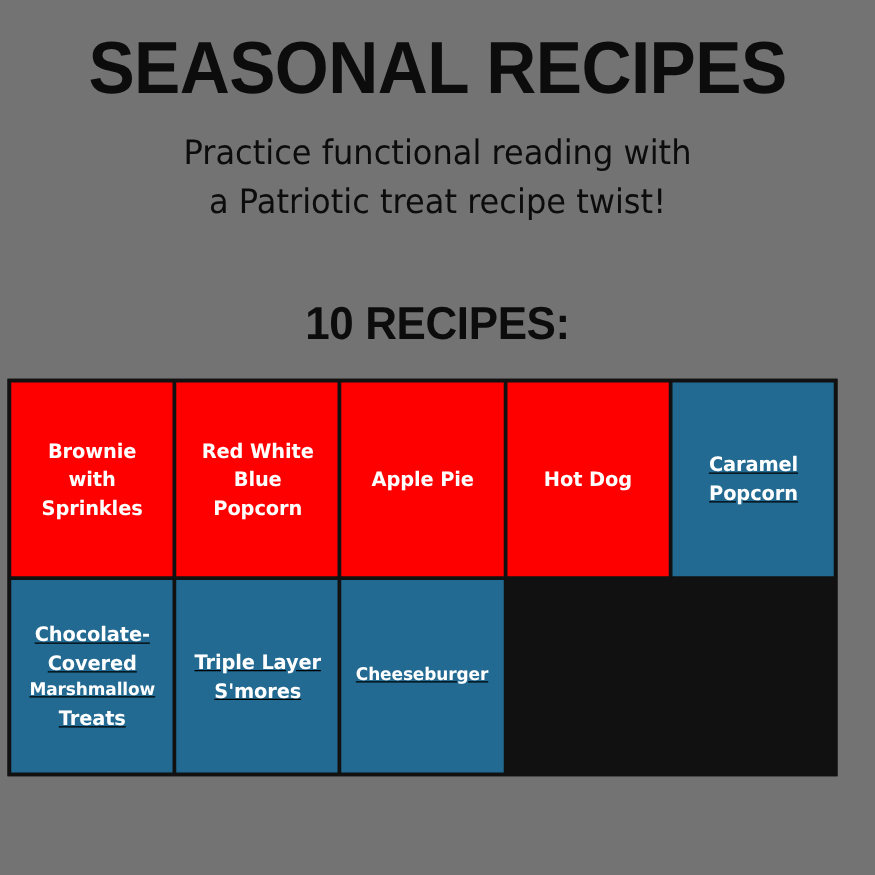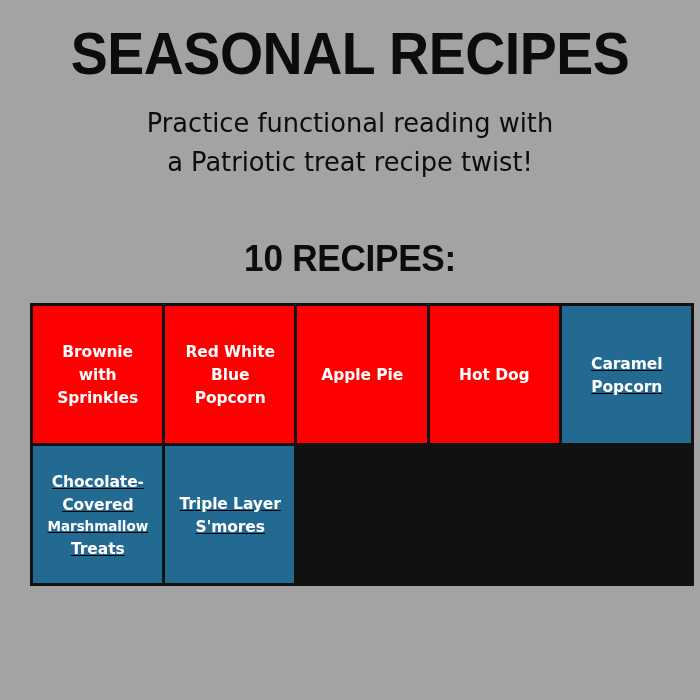--- a/index.html
+++ b/index.html
@@ -12,21 +12,21 @@
     height: 700px;
     overflow: hidden;
     font-family: "Liberation Sans", sans-serif;
     -webkit-font-smoothing: antialiased;
   }
 
   .page {
     position: relative;
     width: 700px;
     height: 700px;
-    background: #a3a3a3;
+    background: #737373;
     box-sizing: border-box;
   }
 
   
   .header {
     position: absolute;
     left: 0;
     top: 0;
     width: 700px;
     text-align: center;
@@ -80,24 +80,24 @@
     letter-spacing: -0.3px;
     color: #0c0c0c;
     transform: scaleX(0.95);
     transform-origin: center center;
     white-space: nowrap;
   }
 
   
   .recipe-grid {
     position: absolute;
-    left: 30px;
+    left: 6px;
     top: 303px;
     width: 664px;
-    height: 283px;
+    height: 318px;
     box-sizing: border-box;
     border: 3px solid #111111;
     background: #111111;
     display: grid;
     grid-template-columns: repeat(5, 1fr);
     grid-template-rows: 1fr 1fr;
     gap: 3px;
   }
 
   .cell {
@@ -184,15 +184,18 @@
         <span class="cell-label">Treats</span>
       </span>
     </div>
 
 
     <div class="cell blue">
       <span class="cell-label">Triple Layer
 S'mores</span>
     </div>
 
+    <div class="cell blue">
+      <span class="cell-label small">Cheeseburger</span>
+    </div>
 
   </div>
 </div>
 
 </body></html>

